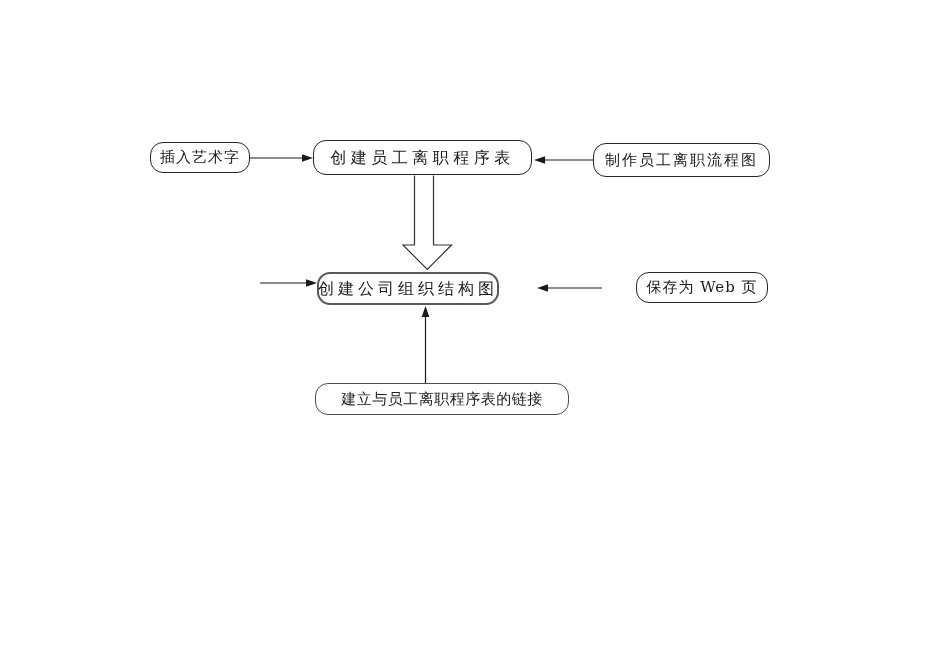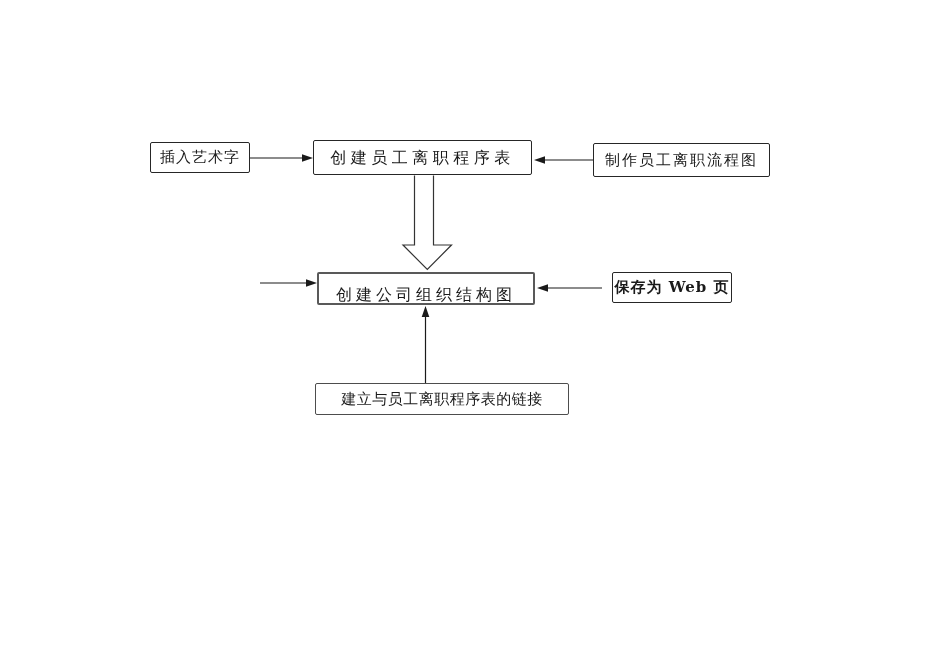--- a/index.html
+++ b/index.html
@@ -21,40 +21,40 @@
     left: 0;
     top: 0;
     width: 950px;
     height: 672px;
   }
   .node {
     position: absolute;
     box-sizing: border-box;
     background: #ffffff;
     border: 1.3px solid #262626;
-    border-radius: 2px;
+    border-radius: 13px;
     display: flex;
     align-items: center;
     justify-content: center;
     white-space: nowrap;
     font-size: 15px;
     line-height: 1;
   }
   .node span { display: inline-block; }
   
   #node-insert-wordart        { left: 150px; top: 142px; width: 100px; height: 31px; letter-spacing: 1px; }
   #node-create-procedure      { left: 313px; top: 140px; width: 219px; height: 35px;
                                 font-size: 16px; letter-spacing: 4.5px; border-width: 1.6px; }
   #node-make-flowchart        { left: 593px; top: 143px; width: 177px; height: 34px; letter-spacing: 2px; }
   
   #node-basic-structure       { left: 137px; top: 267px; width: 123px; height: 28px; letter-spacing: 0.5px; }
-  #node-create-org-chart      { left: 317px; top: 272px; width: 218px; height: 33px;
+  #node-create-org-chart      { left: 317px; top: 272px; width: 182px; height: 33px;
                                 font-size: 16px; letter-spacing: 4px;
-                                border: 2px solid #595959; align-items: flex-end; }
-  #node-save-web              { left: 612px; top: 272px; width: 120px; height: 31px; letter-spacing: 1px; font-weight: bold; }
+                                border: 2px solid #595959; }
+  #node-save-web              { left: 636px; top: 272px; width: 132px; height: 31px; letter-spacing: 1px; }
   
   #node-link-procedure        { left: 315px; top: 383px; width: 254px; height: 32px;
                                 letter-spacing: 0.5px; border: 1.5px solid #4d4d4d; }
 </style>
 </head>
 <body>
 
 <div id="canvas">
 
   <svg id="connector-layer" viewBox="0 0 950 672" xmlns="http://www.w3.org/2000/svg">

